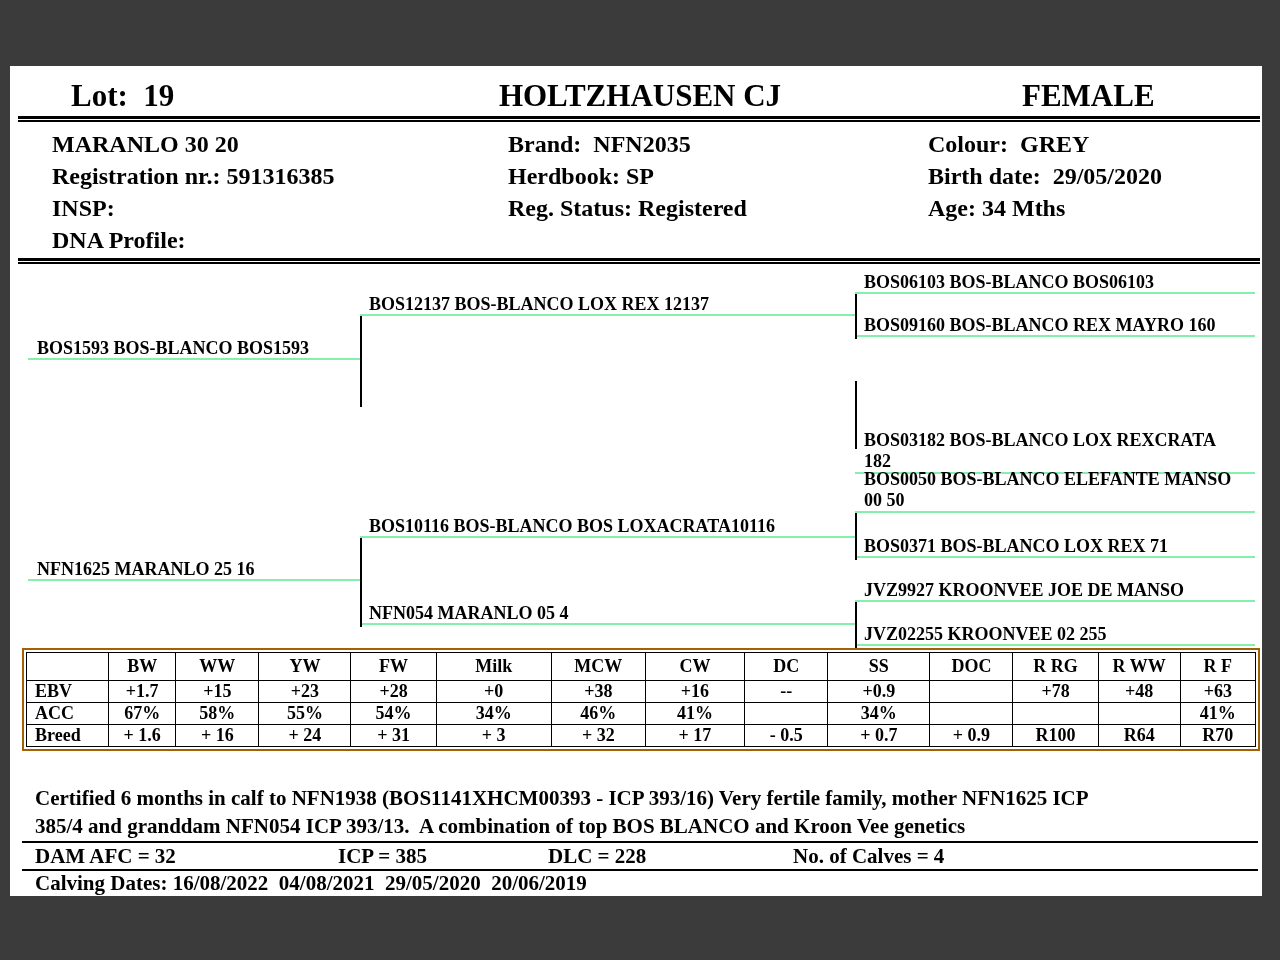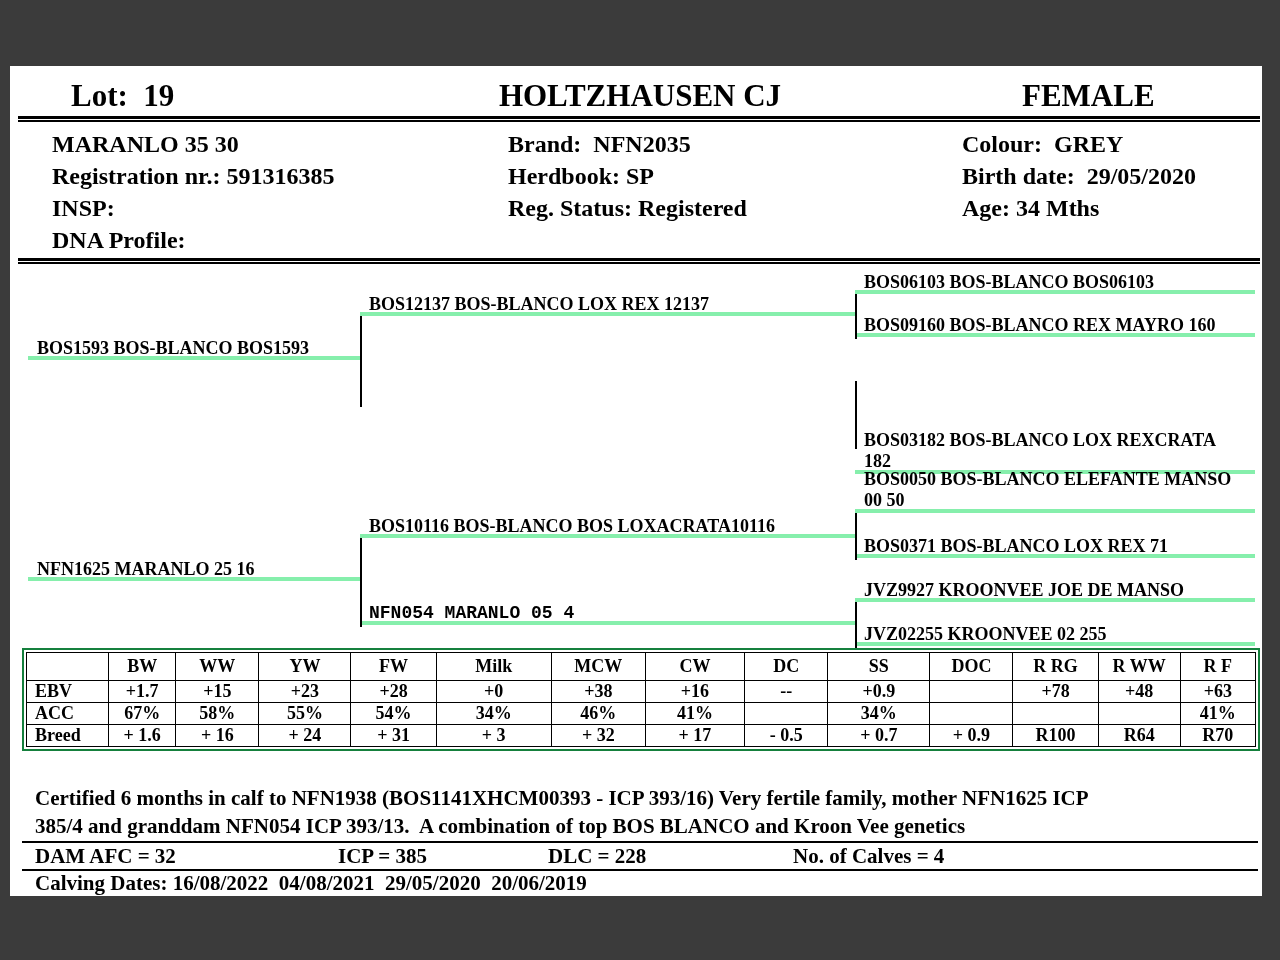--- a/index.html
+++ b/index.html
@@ -17,26 +17,26 @@
 
   
   .hdr { font-size:31px; line-height:36px; }
   .breeder { left:0; top:78px; width:1280px; text-align:center; }
   .dbl-rule { position:absolute; height:6px; border-top:3px solid #000; border-bottom:2px solid #000; }
 
   
   .info-col { position:absolute; font-size:24px; line-height:32px; }
 
   
-  .ped { position:absolute; border-bottom:4px solid #86efac; font-size:18px; line-height:21px; padding-left:9px; overflow:hidden; }
+  .ped { position:absolute; border-bottom:2px solid #86efac; font-size:18px; line-height:21px; padding-left:9px; overflow:hidden; }
   .ped span { display:block; }
   .vline { position:absolute; width:0; border-left:2px solid #000; }
 
   
-  .ebv-wrap { position:absolute; left:22px; top:648px; border:2px solid #15803d; padding:2px; background:#fff; }
+  .ebv-wrap { position:absolute; left:22px; top:648px; border:2px solid #a16207; padding:2px; background:#fff; }
   .ebv { border-collapse:collapse; table-layout:fixed; width:1230px; font-size:18px; }
   .ebv th, .ebv td { border:1.5px solid #000; text-align:center; font-weight:bold; overflow:hidden; white-space:pre-wrap; }
   .ebv th { height:28px; }
   .ebv td { height:15px; }
   .ebv .rowlab { text-align:left; padding-left:8px; }
 
   
   .notes { position:absolute; left:35px; top:784px; width:1218px; font-size:21px; line-height:28px; }
   .rule { position:absolute; border-top:2px solid #000; }
   .botline { position:absolute; font-size:21px; line-height:24px; }
@@ -46,51 +46,51 @@
 
 <div class="page">
   <div class="sheet"></div>
 
   <div class="abs hdr" style="left:35px; top:78px;margin-left:36px;" data-bind="header.lot">Lot:  19</div>
   <div class="abs hdr breeder" data-bind="header.breeder">HOLTZHAUSEN CJ</div>
   <div class="abs hdr" style="left:1013px; top:78px;margin-left:9px;" data-bind="header.sex">FEMALE</div>
   <div class="dbl-rule" style="left:18px; top:116px; width:1242px;"></div>
 
   <div class="info-col" style="left:52px; top:128px;">
-    <div data-bind="info.col1.name">MARANLO 35 30</div>
+    <div data-bind="info.col1.name">MARANLO 30 20</div>
     <div data-bind="info.col1.registration">Registration nr.: 591316385</div>
     <div data-bind="info.col1.insp">INSP:</div>
     <div data-bind="info.col1.dna">DNA Profile:</div>
   </div>
   <div class="info-col" style="left:508px; top:128px;">
     <div data-bind="info.col2.brand">Brand:  NFN2035</div>
     <div data-bind="info.col2.herdbook">Herdbook: SP</div>
     <div data-bind="info.col2.reg_status">Reg. Status: Registered</div>
   </div>
-  <div class="info-col" style="left:962px; top:128px;">
+  <div class="info-col" style="left:928px; top:128px;">
     <div data-bind="info.col3.colour">Colour:  GREY</div>
     <div data-bind="info.col3.birth_date">Birth date:  29/05/2020</div>
     <div data-bind="info.col3.age">Age: 34 Mths</div>
   </div>
   <div class="dbl-rule" style="left:18px; top:258px; width:1242px;"></div>
 
   <div class="ped" style="left:28px; top:338px; width:332px; height:22px;">
     <span data-bind="pedigree.gen1.0">BOS1593 BOS-BLANCO BOS1593</span>
   </div>
   <div class="ped" style="left:28px; top:559px; width:332px; height:22px;">
     <span data-bind="pedigree.gen1.1">NFN1625 MARANLO 25 16</span>
   </div>
 
   <div class="ped" style="left:360px; top:294px; width:495px; height:22px;">
     <span data-bind="pedigree.gen2.0">BOS12137 BOS-BLANCO LOX REX 12137</span>
   </div>
   <div class="ped" style="left:360px; top:516px; width:495px; height:22px;">
     <span data-bind="pedigree.gen2.2">BOS10116 BOS-BLANCO BOS LOXACRATA10116</span>
   </div>
-  <div class="ped" style="left:360px; top:603px; width:495px; height:22px;font-family:Liberation Mono, monospace;">
+  <div class="ped" style="left:360px; top:603px; width:495px; height:22px;">
     <span data-bind="pedigree.gen2.3">NFN054 MARANLO 05 4</span>
   </div>
 
   <div class="ped" style="left:855px; top:272px; width:400px; height:22px;">
     <span data-bind="pedigree.gen3.0.line1">BOS06103 BOS-BLANCO BOS06103</span>
     <span data-bind="pedigree.gen3.0.line2"></span>
   </div>
   <div class="ped" style="left:855px; top:315px; width:400px; height:22px;">
     <span data-bind="pedigree.gen3.1.line1">BOS09160 BOS-BLANCO REX MAYRO 160</span>
     <span data-bind="pedigree.gen3.1.line2"></span>

